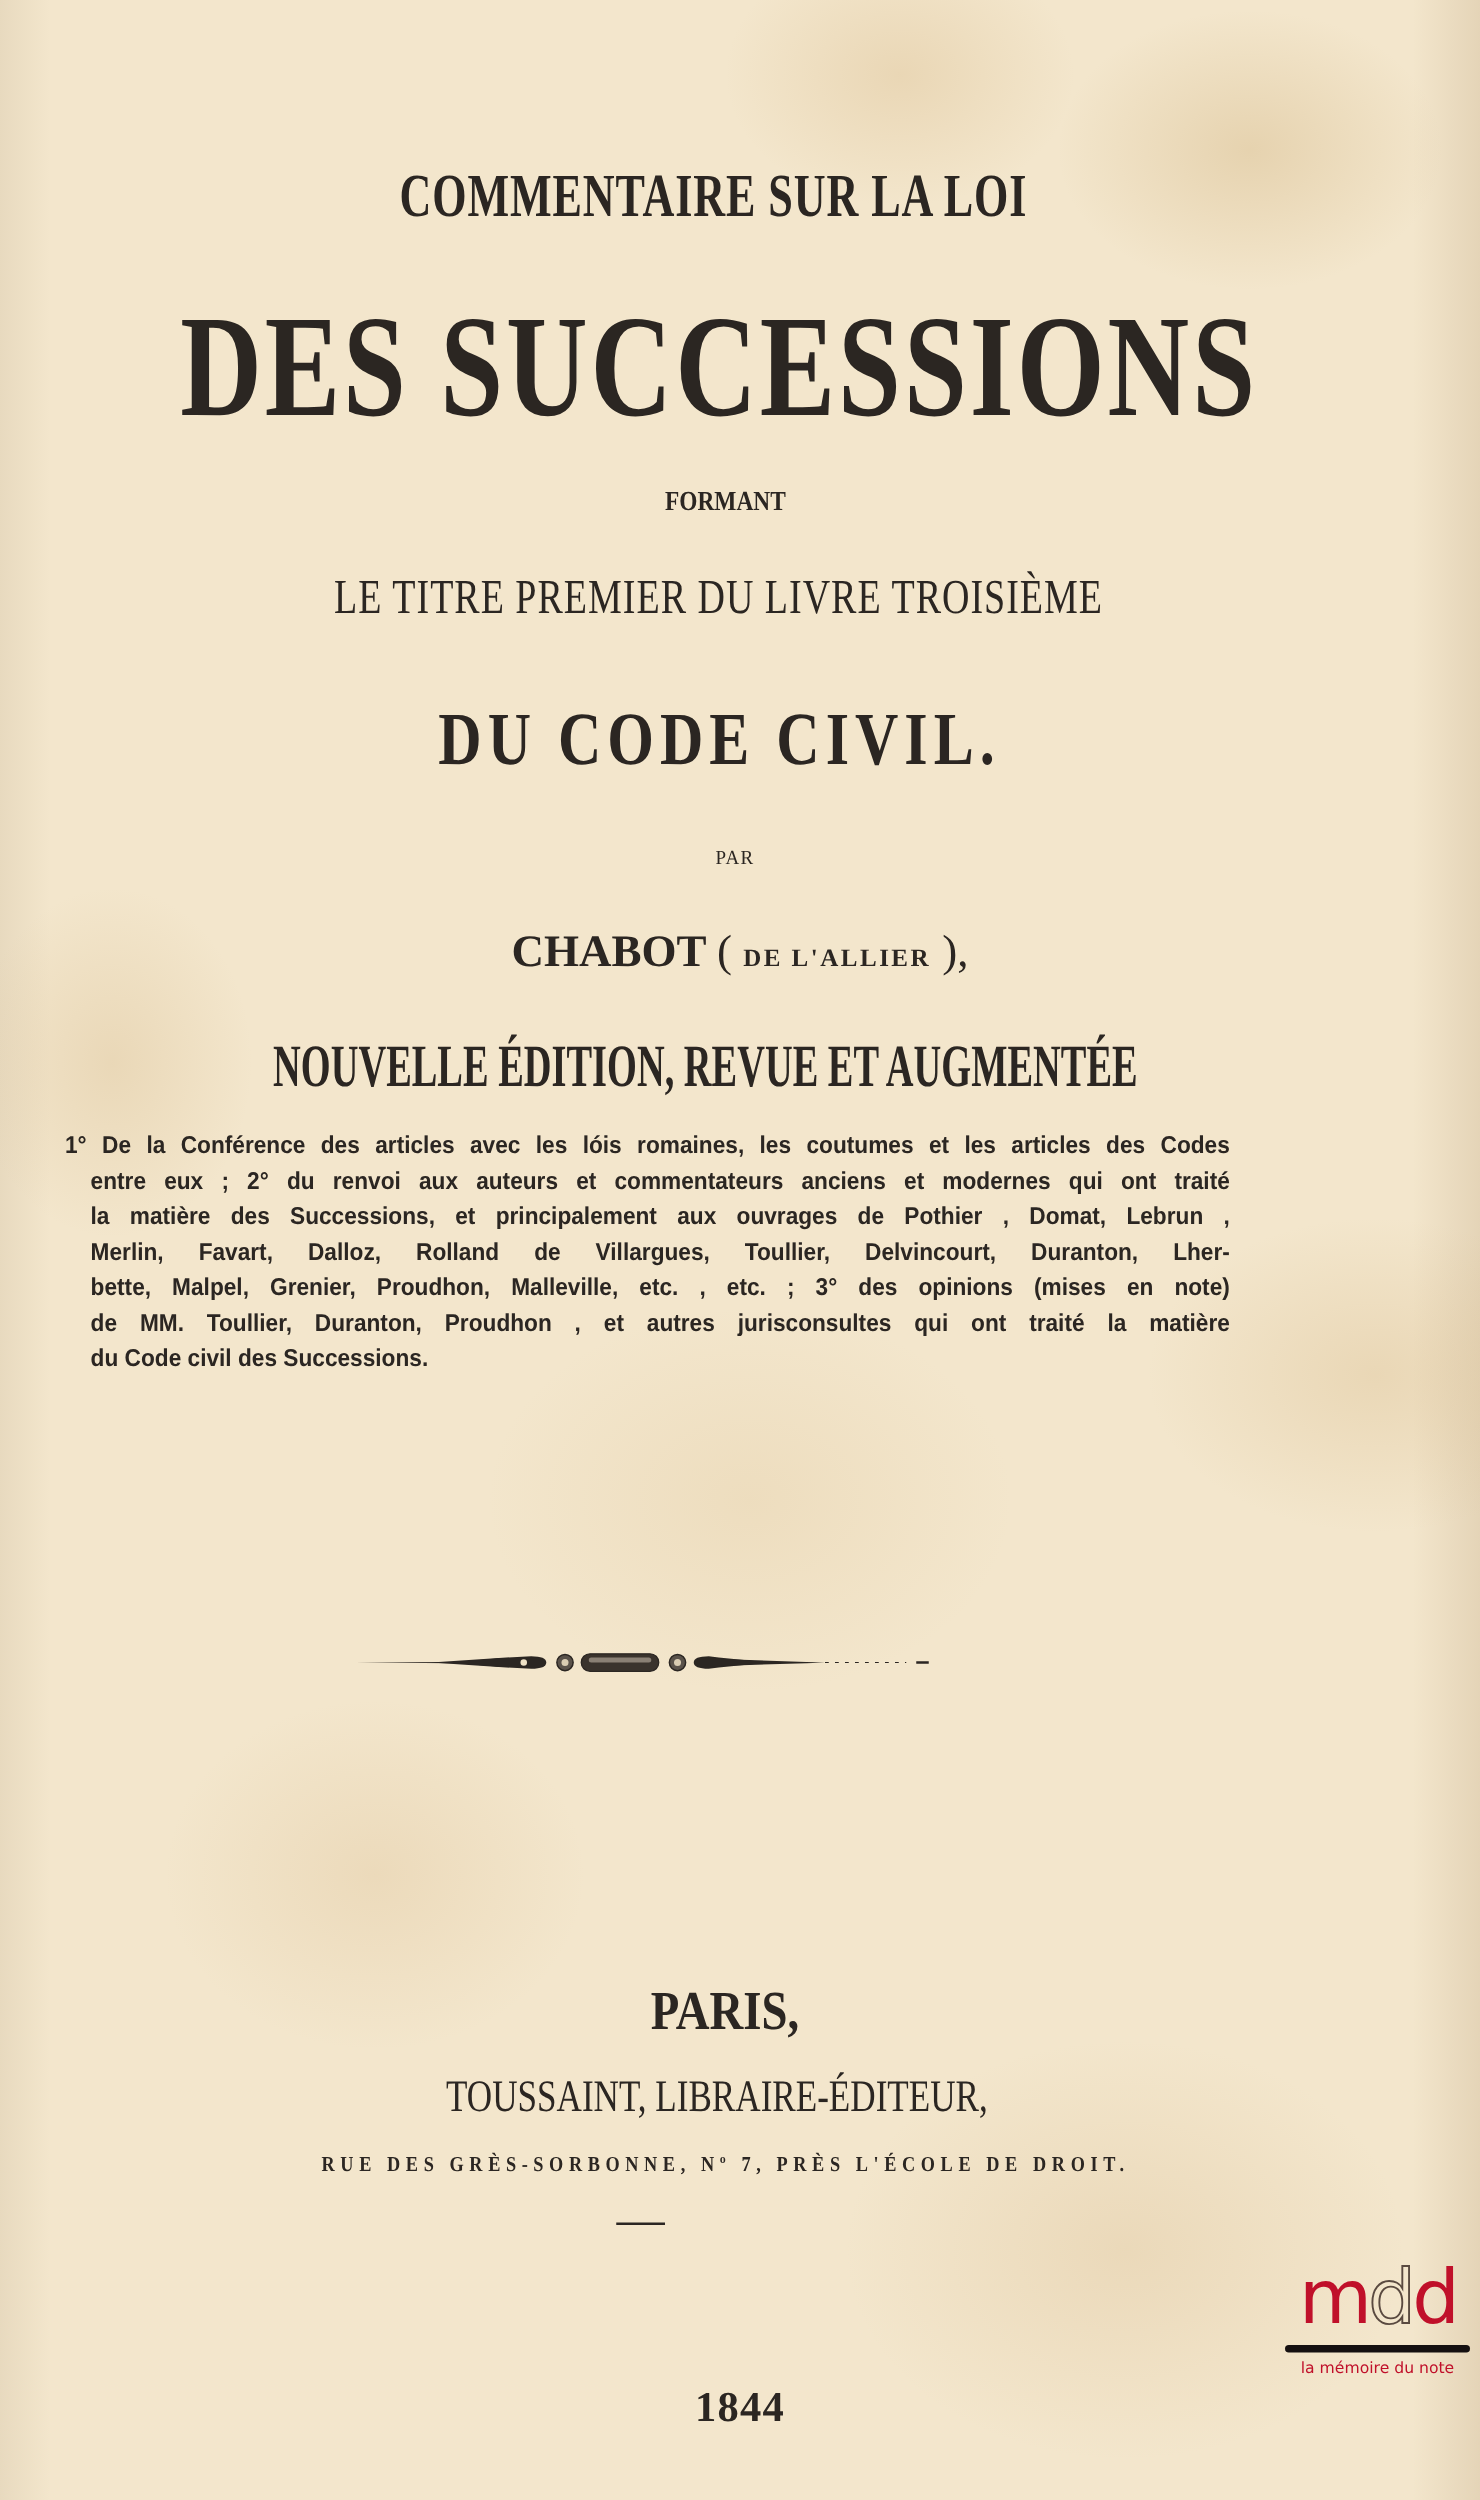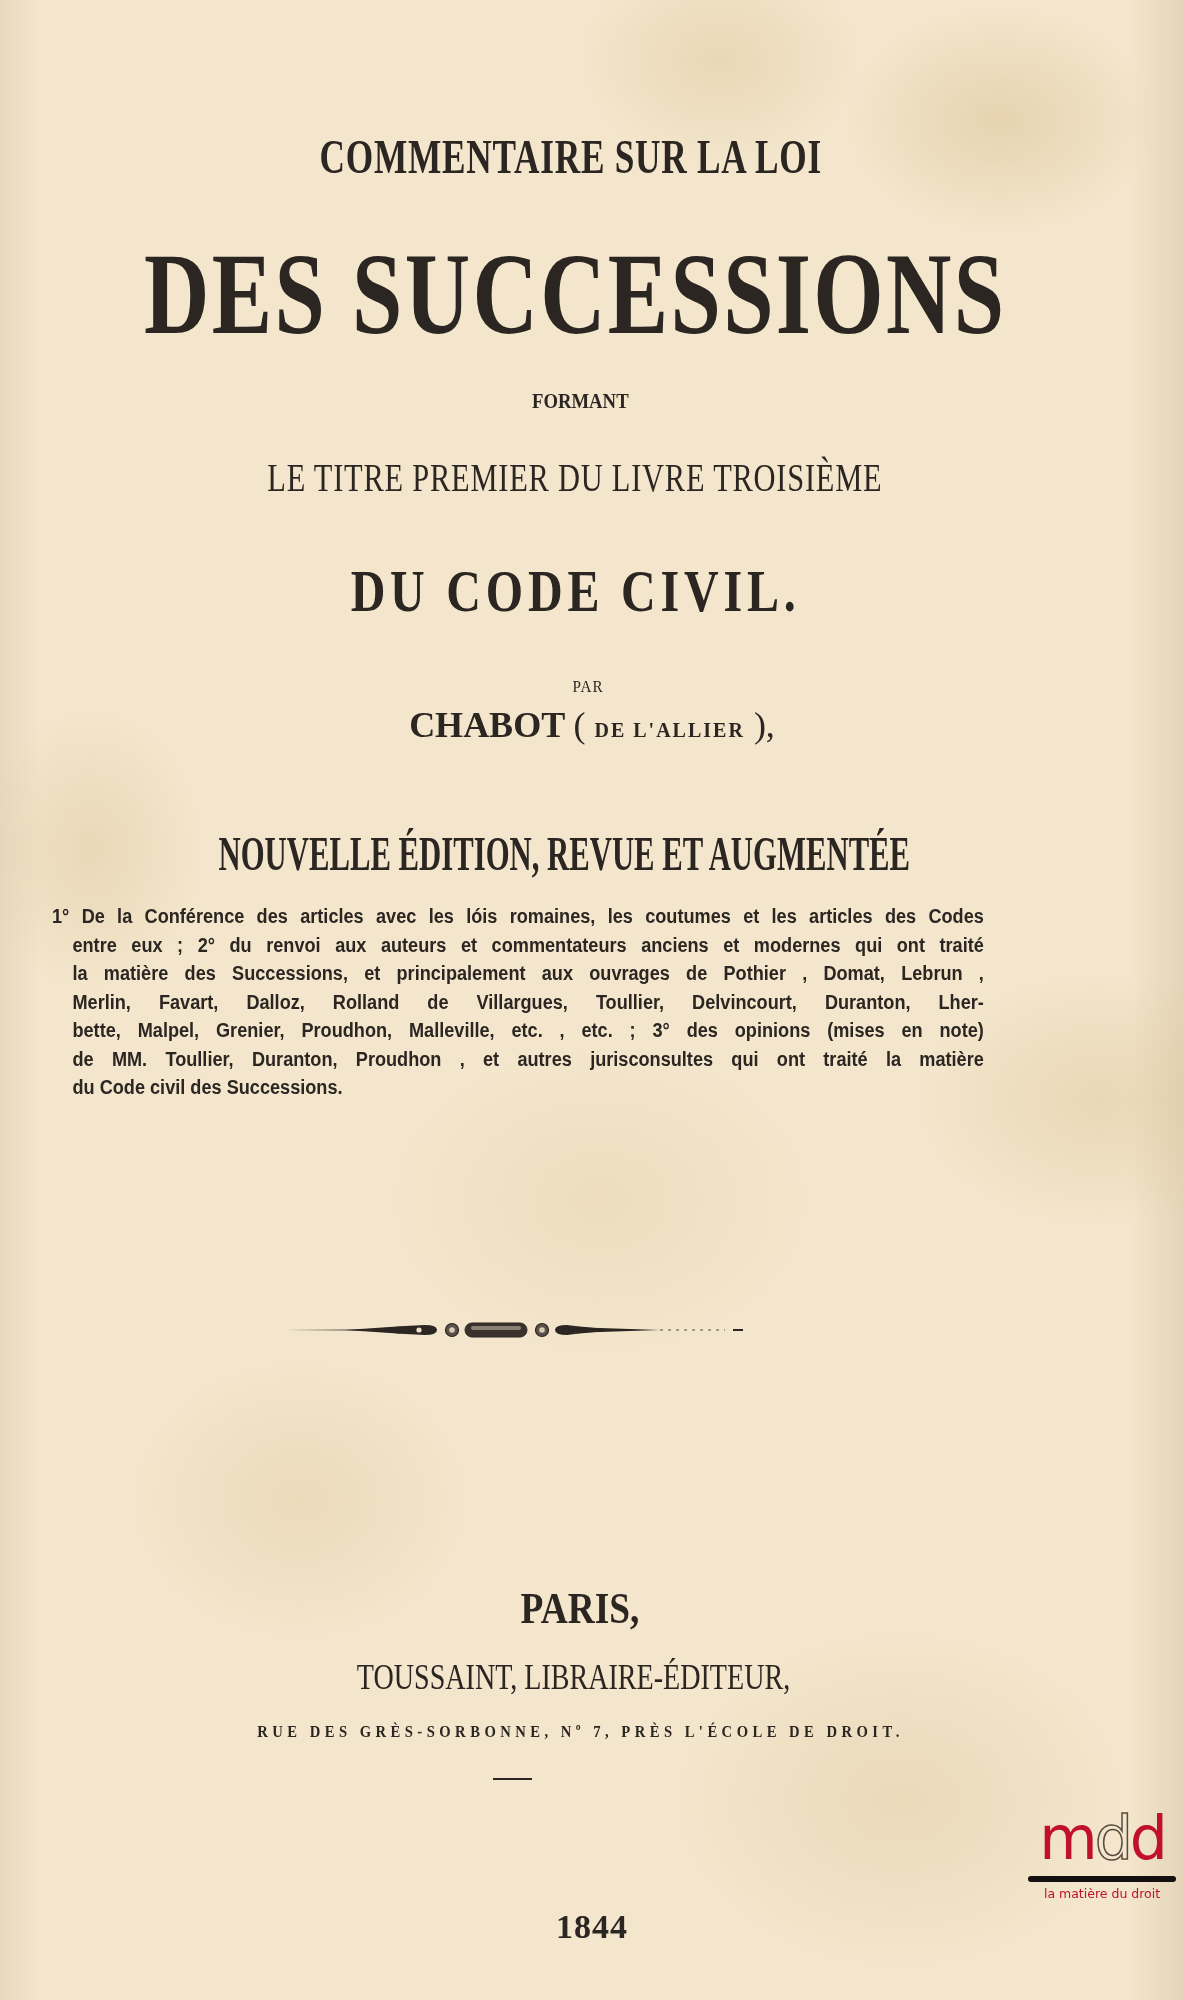--- a/index.html
+++ b/index.html
@@ -17,21 +17,21 @@
       linear-gradient(90deg, rgba(180,160,130,0.18) 0px, rgba(255,250,240,0) 40px, rgba(255,250,240,0) 1130px, rgba(170,140,100,0.2) 1184px);
   }
   .line { position:absolute; left:0; width:1184px; text-align:center; color:#2b2622; white-space:nowrap; }
   .cond { font-family:"Liberation Serif", "DejaVu Serif", serif; }
   #l-commentaire { top:128px; font-size:49px; font-weight:bold; transform:scaleX(0.72); transform-origin:516px 0; left:0; letter-spacing:1px; }
   #l-successions { top:228px; font-size:116px; font-weight:bold; transform:scaleX(0.78); transform-origin:516px 0; letter-spacing:3px; }
   #l-formant { top:388px; font-size:22px; font-weight:bold; transform:scaleX(0.85); transform-origin:514px 0; }
   #l-titre { top:455px; font-size:39px; transform:scaleX(0.78); transform-origin:514px 0; letter-spacing:1px; }
   #l-code { top:557px; font-size:60px; font-weight:bold; transform:scaleX(0.80); transform-origin:510px 0; letter-spacing:6px; }
   #l-par { top:678px; font-size:16px; transform:scaleX(0.95); transform-origin:512px 0; letter-spacing:1px; }
-  #l-chabot { top:704px; font-size:36px; font-weight:bold; }
+  #l-chabot { top:740px; font-size:36px; font-weight:bold; }
   #l-chabot .sc { font-size:20px; letter-spacing:2px; font-weight:bold; }
   #l-chabot .paren { font-weight:normal; font-size:36px; }
   #l-edition { top:826px; font-size:48px; font-weight:bold; transform:scaleX(0.64); transform-origin:515px 0; }
   #para {
     position:absolute; left:52px; top:902px; width:932px;
     font-family:"Liberation Sans", "DejaVu Sans", sans-serif; font-weight:bold;
     font-size:19.5px; line-height:28.5px; color:#2b2622; text-align:justify;
     transform:scaleX(0.93); transform-origin:0 0; width:1002px;
   }
   #para .pl { display:block; text-align:justify; text-align-last:justify; white-space:nowrap; }
@@ -109,14 +109,14 @@
   <div id="l-rue" class="line cond">RUE DES GRÈS-SORBONNE, Nº 7, PRÈS L'ÉCOLE DE DROIT.</div>
 
   <div id="rule"></div>
 
   <div id="l-year" class="line cond">1844</div>
 </div>
 
 <div id="logo">
   <div class="mark"><span>m</span><span class="d2">d</span><span>d</span></div>
   <div class="bar"></div>
-  <div class="tag">la matière du droit</div>
+  <div class="tag">la mémoire du note</div>
 </div>
 
 </body></html>

